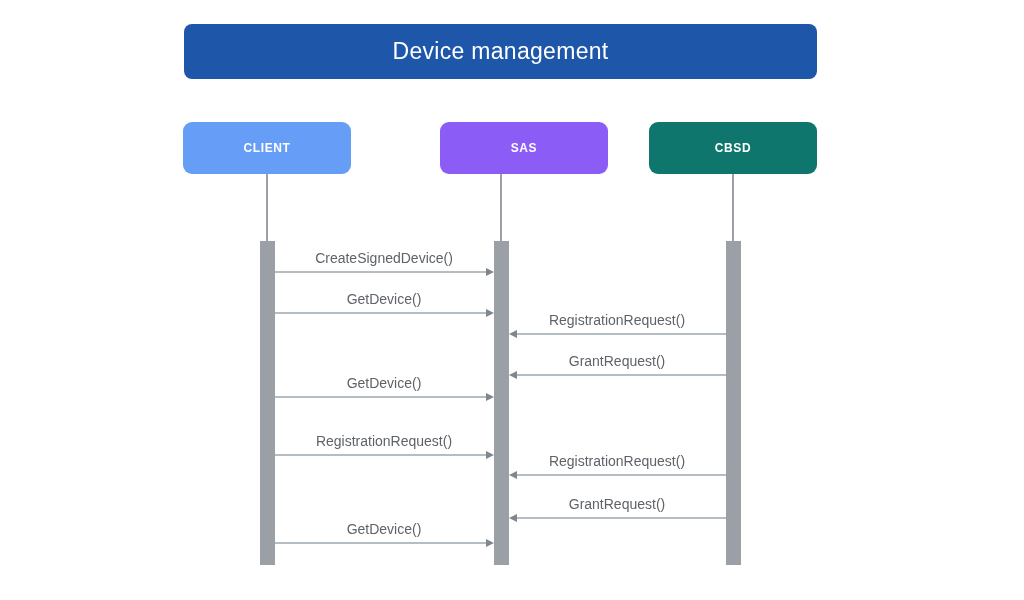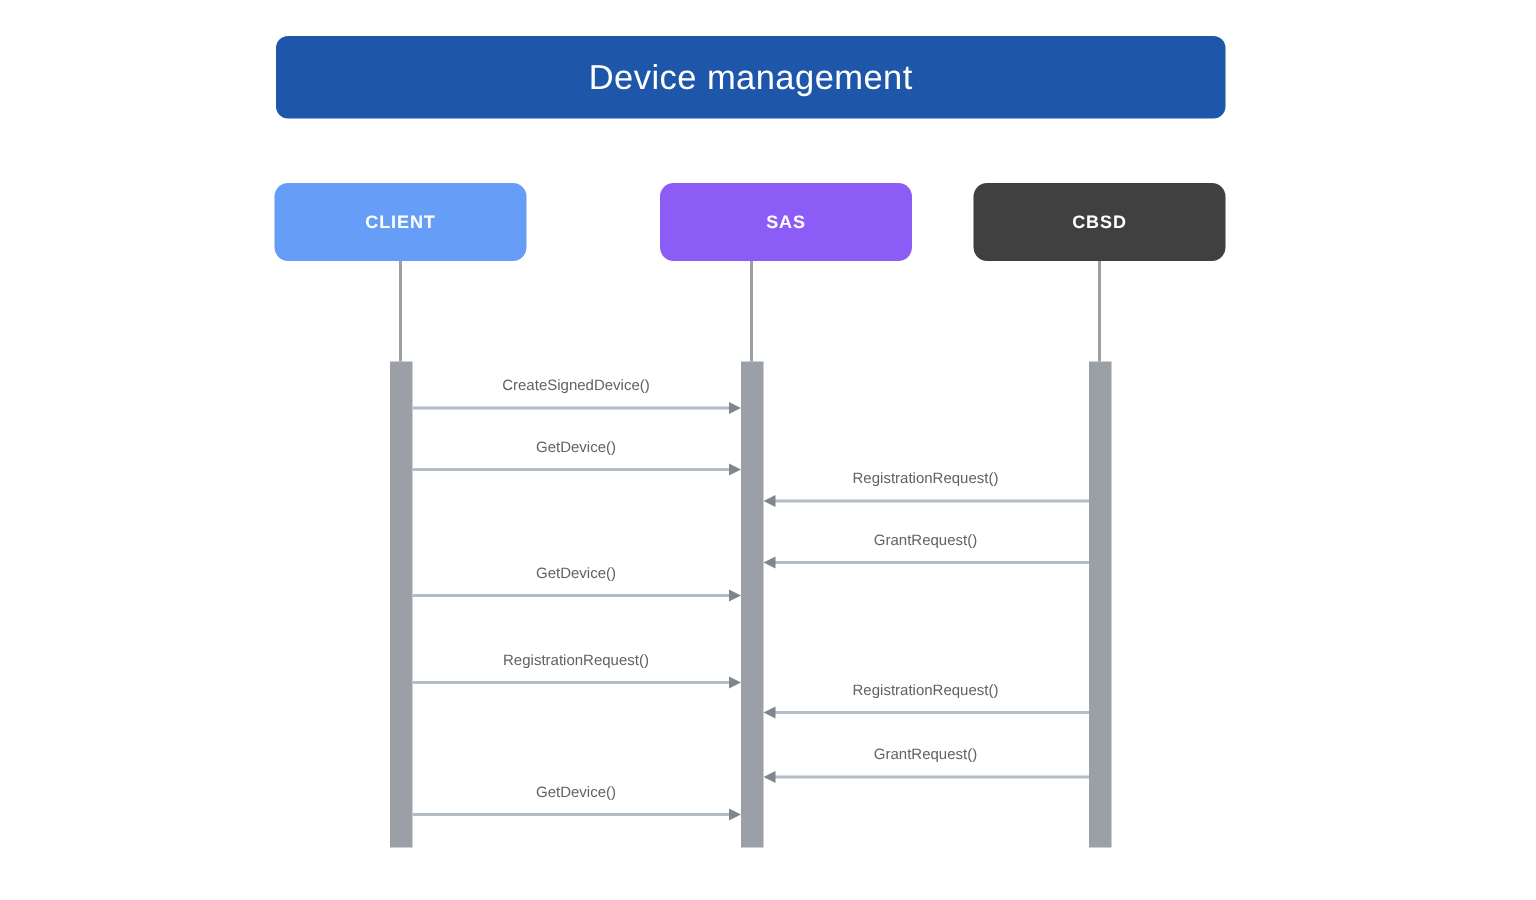--- a/index.html
+++ b/index.html
@@ -47,21 +47,21 @@
     width: 15px;
     height: 324px;
   }
   .msg-line {
     position: absolute;
     height: 2px;
   }
   .msg-label {
     position: absolute;
     text-align: center;
-    font-size: 10px;
+    font-size: 14px;
     height: 18px;
     line-height: 18px;
     white-space: nowrap;
   }
   .arrowhead {
     position: absolute;
     width: 0; height: 0;
     border-top: 4px solid transparent;
     border-bottom: 4px solid transparent;
   }
@@ -75,21 +75,21 @@
       <div class="actor-box" style="left: 183px; background: rgb(102, 157, 246);">
         <span>CLIENT</span>
       </div>
       <div class="lifeline" style="left: 266px; background: rgb(154, 160, 166);"></div>
       <div class="activation-bar" style="left: 259.5px; background: rgb(154, 160, 166);"></div>
       <div class="actor-box" style="left: 417px; background: #8b5cf6; margin-left: 23px;">
         <span>SAS</span>
       </div>
       <div class="lifeline" style="left: 500px; background: rgb(154, 160, 166);"></div>
       <div class="activation-bar" style="left: 493.5px; background: rgb(154, 160, 166);"></div>
-      <div class="actor-box" style="left: 649px; background: #404040;">
+      <div class="actor-box" style="left: 649px; background: #0f766e;">
         <span>CBSD</span>
       </div>
       <div class="lifeline" style="left: 732px; background: rgb(154, 160, 166);"></div>
       <div class="activation-bar" style="left: 725.5px; background: rgb(154, 160, 166);"></div>
       <div class="msg-line" style="left: 274.5px; top: 271px; width: 212px; background: rgb(180, 188, 196);"></div>
       <div class="arrowhead" style="top: 268px; left: 485.5px; border-left: 8px solid rgb(128, 134, 139);"></div>
       <div class="msg-label" style="left: 274.5px; width: 219px; top: 249px; color: rgb(95, 99, 104);">CreateSignedDevice()</div>
       <div class="msg-line" style="left: 274.5px; top: 312px; width: 212px; background: rgb(180, 188, 196);"></div>
       <div class="arrowhead" style="top: 309px; left: 485.5px; border-left: 8px solid rgb(128, 134, 139);"></div>
       <div class="msg-label" style="left: 274.5px; width: 219px; top: 290px; color: rgb(95, 99, 104);">GetDevice()</div>

